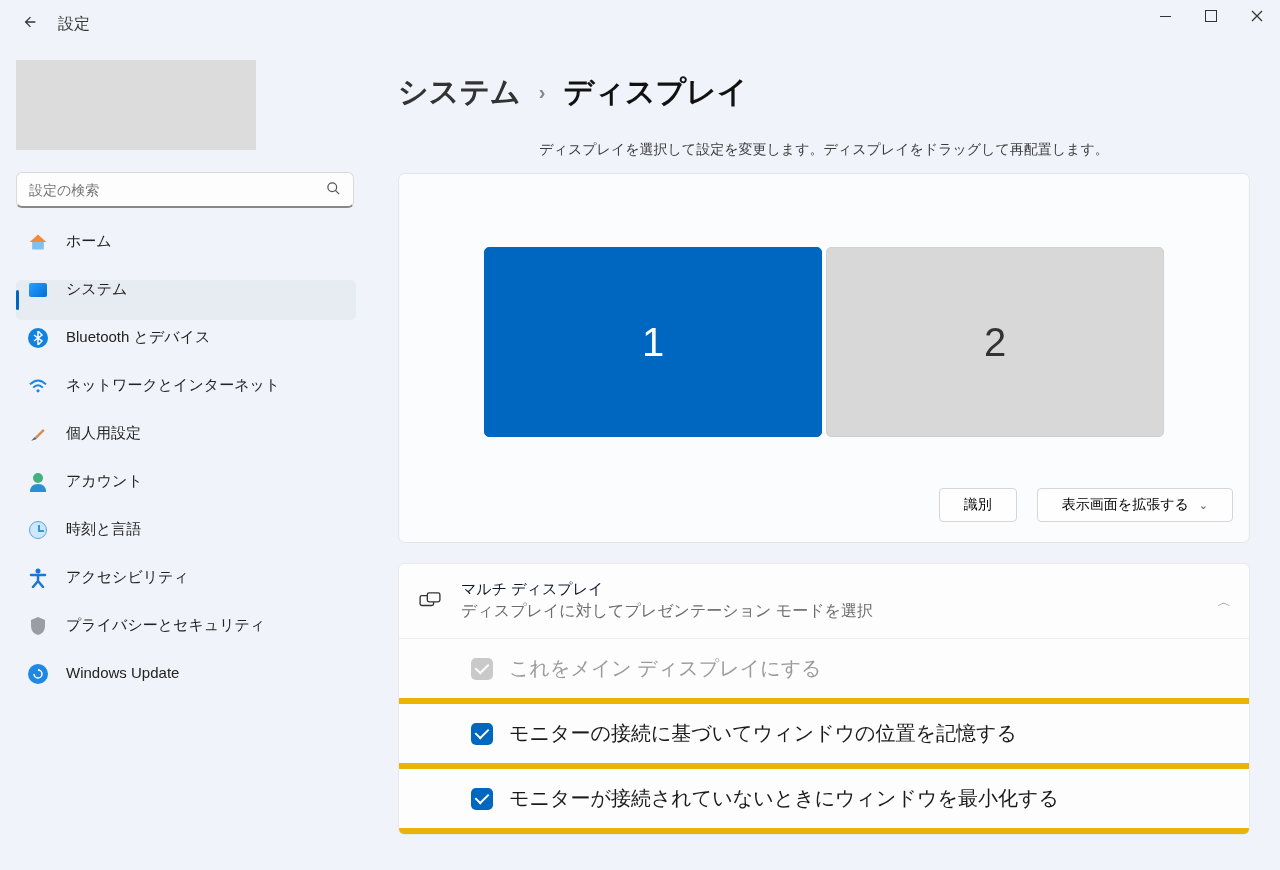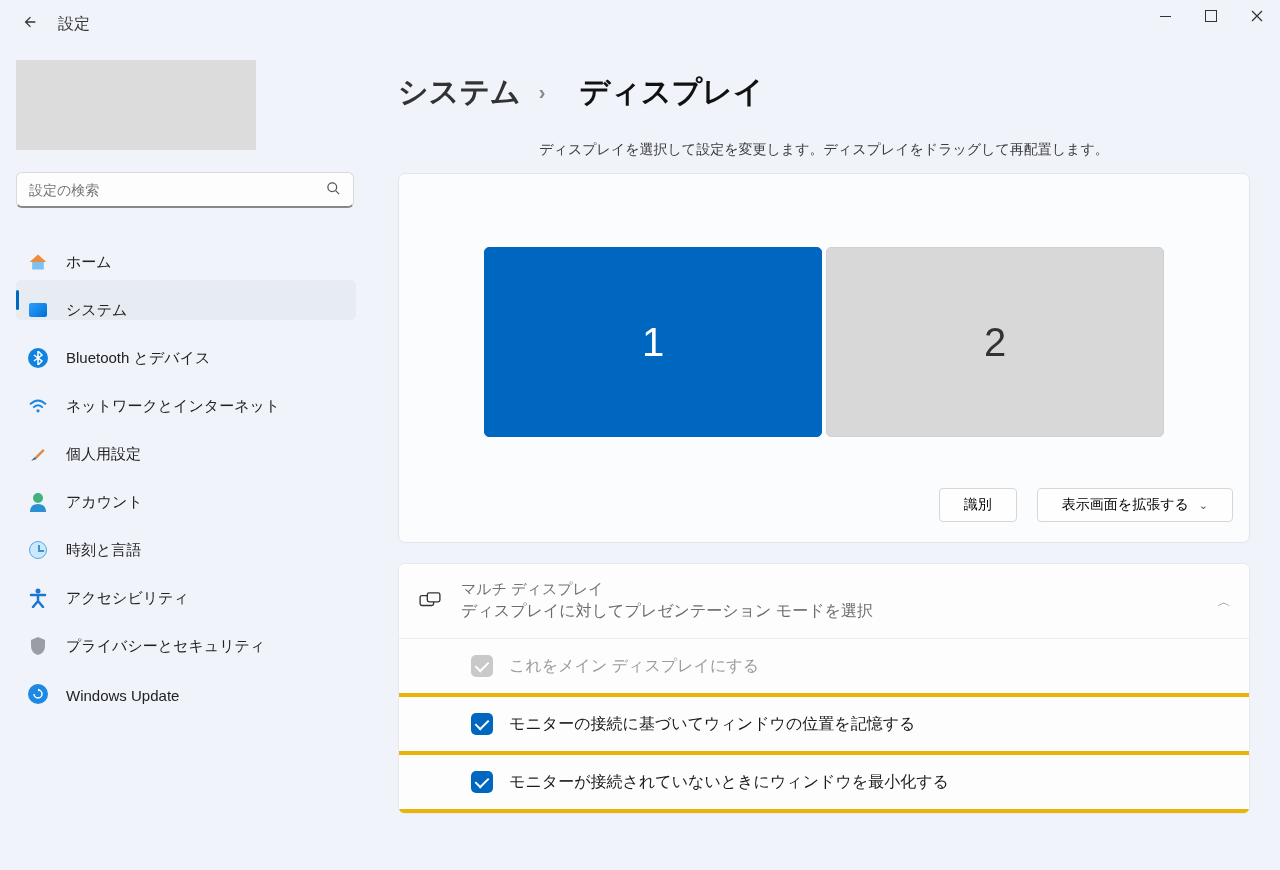--- a/index.html
+++ b/index.html
@@ -68,21 +68,21 @@
       position: relative;
     }
     .search input {
       flex: 1; border: none; outline: none; background: transparent;
       font-size: 14px;
     }
     .search .sicon { color: #555; font-size: 15px; }
 
     .nav { list-style: none; }
     .nav li {
-      display: flex; align-items: flex-end; gap: 18px;
+      display: flex; align-items: flex-start; gap: 18px;
       height: 40px;
       border-radius: 5px;
       padding: 0 12px;
       margin-bottom: 8px;
       font-size: 15px;
       color: #222;
       cursor: pointer;
       width: 340px;
       position: relative;
     }
@@ -108,21 +108,21 @@
       padding: 24px 30px 0 20px;
       overflow-y: auto;
     }
     .breadcrumb {
       display: flex; align-items: center; gap: 18px;
       font-size: 30px; font-weight: 600;
       margin-bottom: 28px;
     }
     .breadcrumb .crumb-parent { color: #333; }
     .breadcrumb .sep { color: #888; font-size: 20px; }
-    .breadcrumb .crumb-current { color: #111; margin-left: 16px; }
+    .breadcrumb .crumb-current { color: #111; }
 
     .helper {
       font-size: 14px; color: #3c3c3c;
       margin-bottom: 14px;
       text-align: center;
     }
 
     .arrange-card {
       background: #fbfcfe;
       border: 1px solid #e2e6ec;
@@ -180,31 +180,31 @@
     .section-header {
       display: flex; align-items: center; gap: 20px;
       padding: 16px 20px;
       border-bottom: 1px solid #ececef;
       cursor: pointer;
     }
     .section-header .hicon {
       width: 22px; height: 22px;
       display:flex; align-items:center; justify-content:center;
     }
-    .section-header .htxt .t { font-size: 15px; color: #737373; }
+    .section-header .htxt .t { font-size: 15px; color: #0f172a; }
     .section-header .htxt .d { font-size: 16px; color: #6c6c6c; margin-top: 2px; }
     .section-header .hchev {
       margin-left: auto; font-size: 13px; color: #555;
     }
 
     .option-row {
       display: flex; align-items: center; gap: 16px;
       padding: 16px 20px 16px 72px;
-      border-bottom: 4px solid #eab308;
-      font-size: 16px;
+      border-bottom: 6px solid #eab308;
+      font-size: 20px;
       cursor: pointer;
     }
     .option-row.disabled { color: #9b9b9b; }
 
     .chk {
       width: 22px; height: 22px;
       border-radius: 5px;
       display: inline-flex; align-items: center; justify-content: center;
       flex-shrink: 0;
     }

